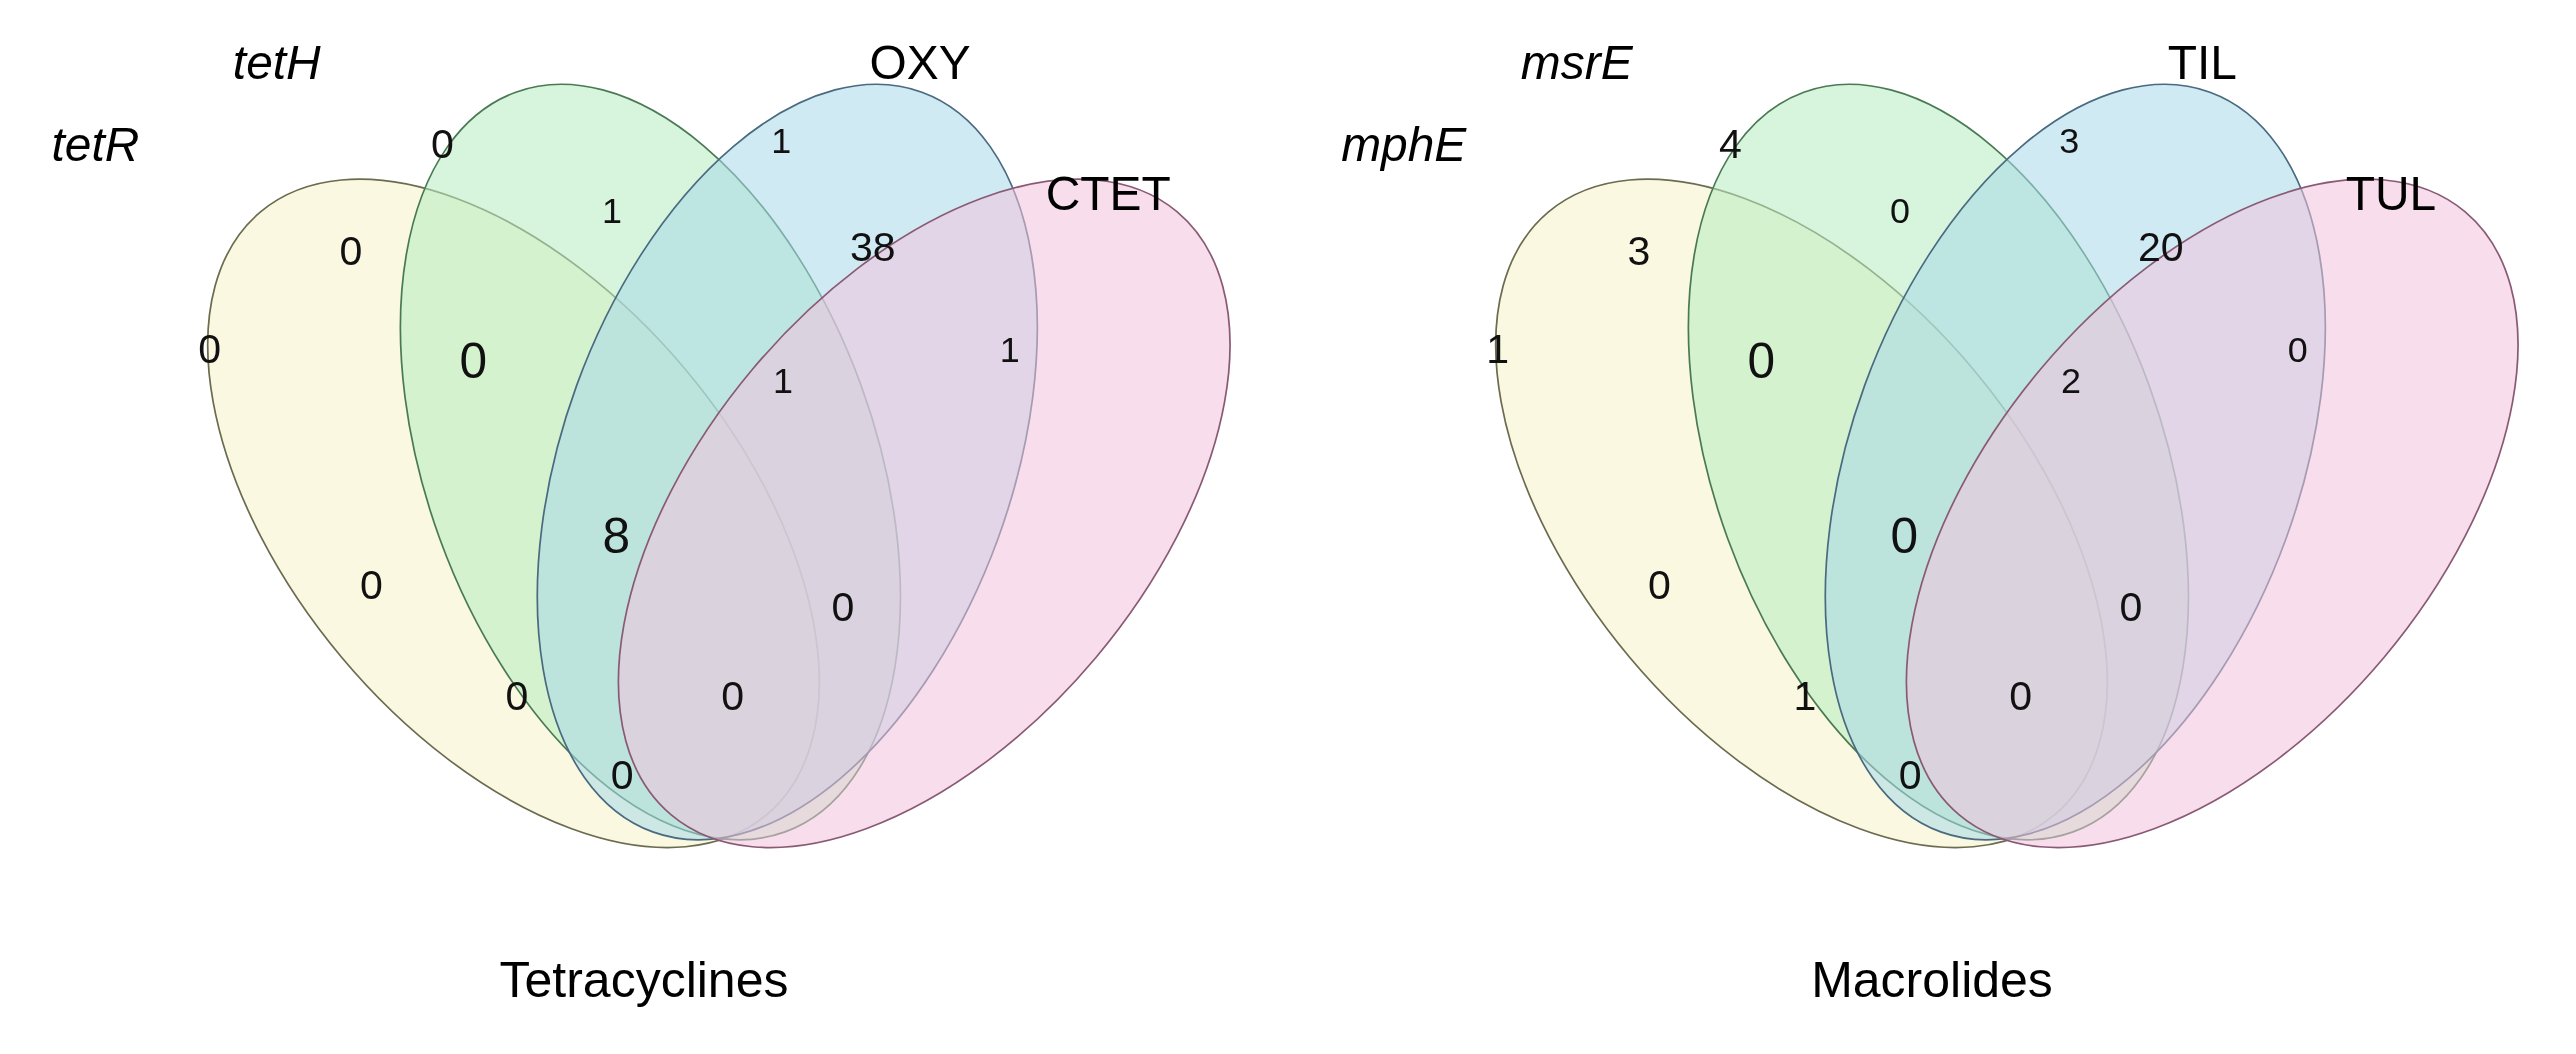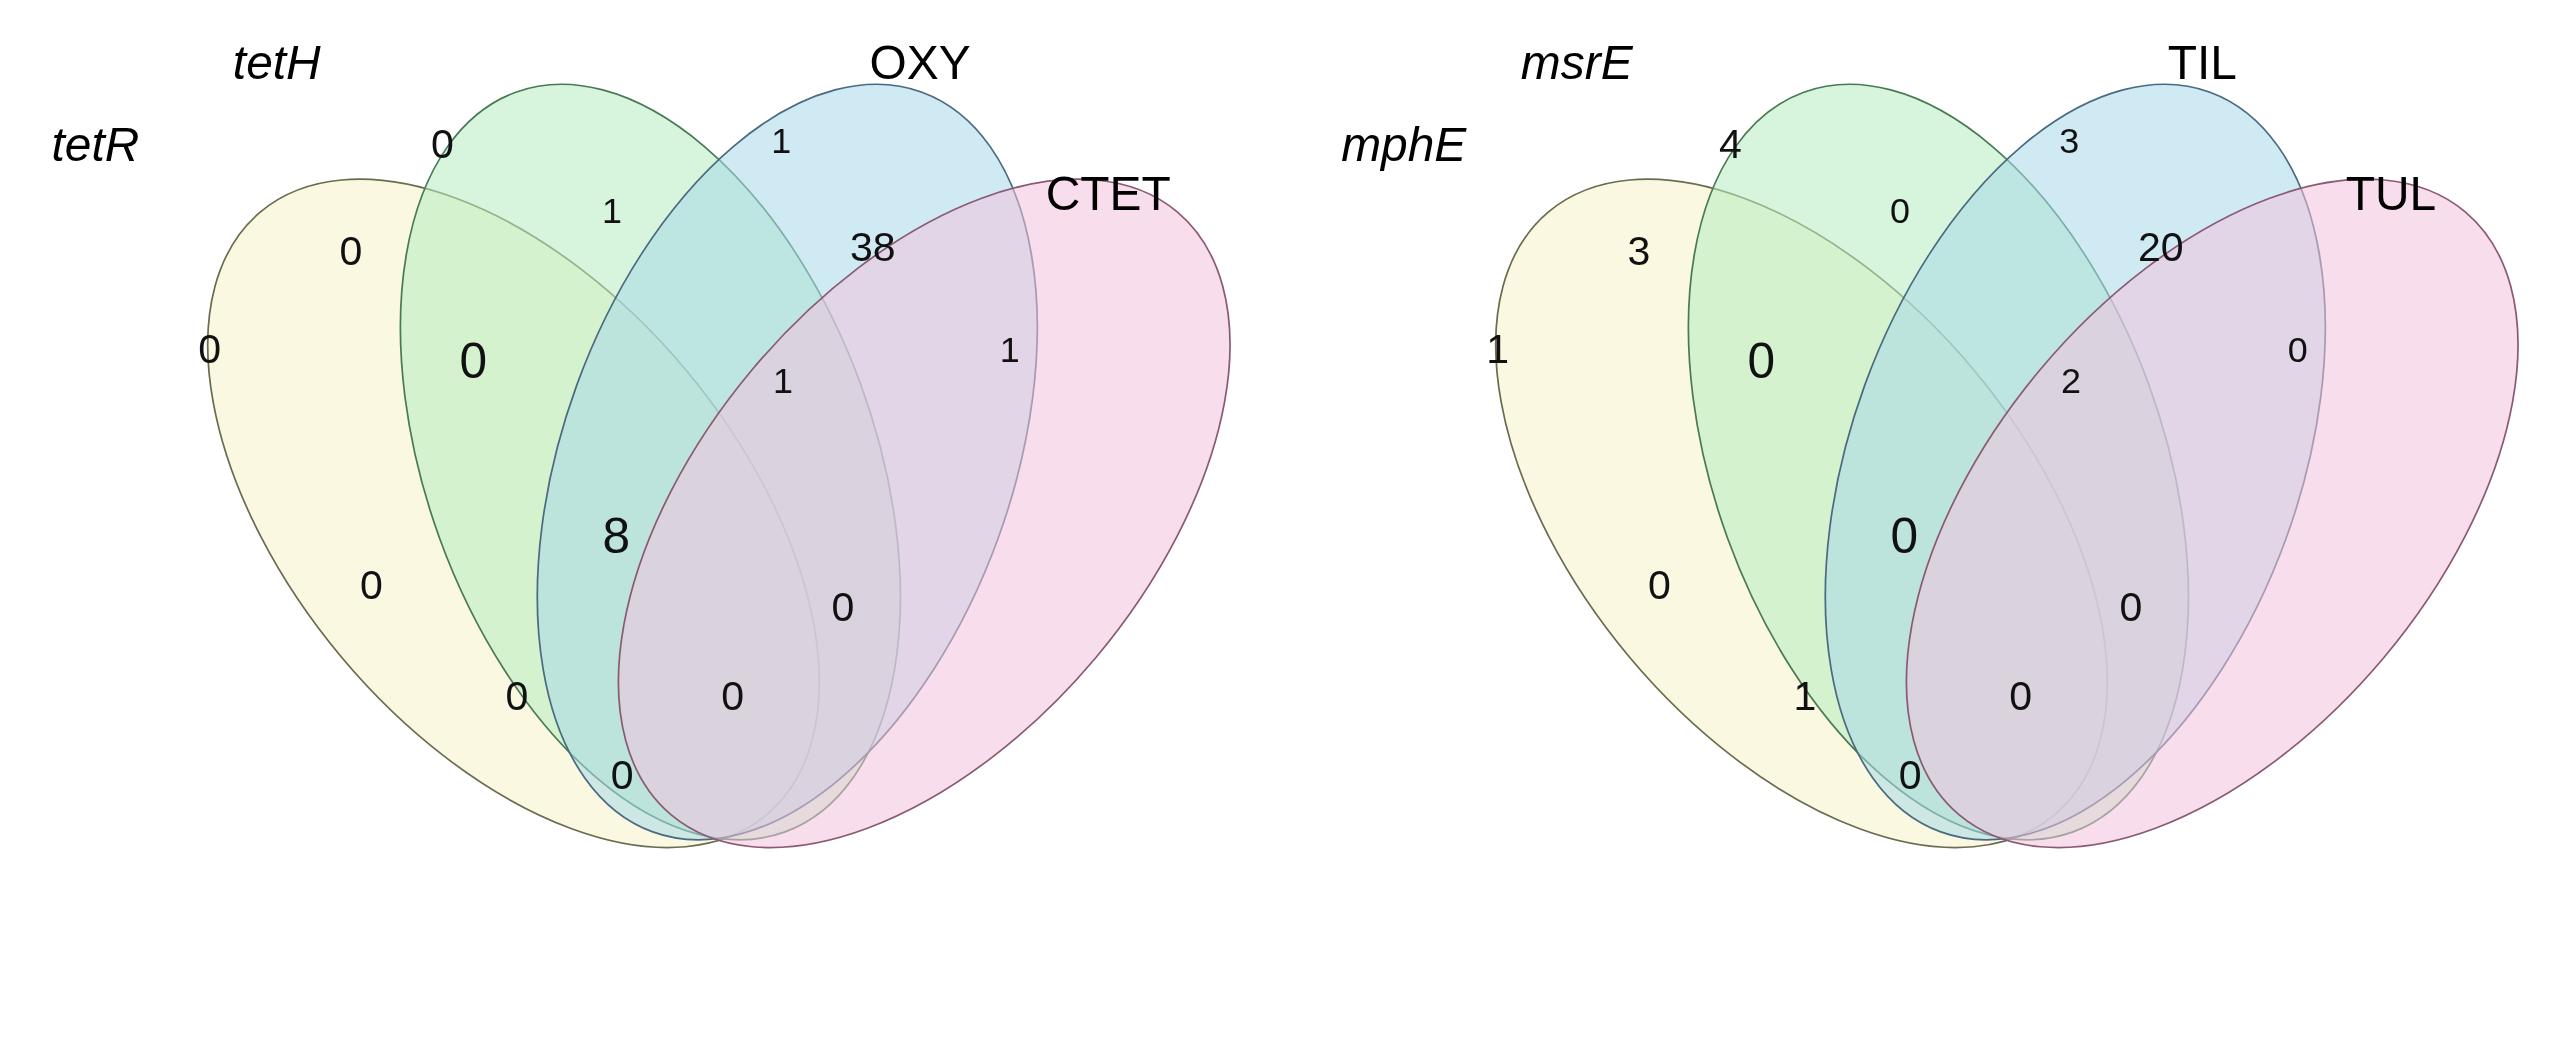--- a/index.html
+++ b/index.html
@@ -92,20 +92,21 @@
         <text class="count count-md" x="1020" y="292" aria-label="OXY∩CTET">38</text>
         <text class="count count-lg" x="553" y="427" aria-label="tetR∩tetH∩OXY">0</text>
         <text class="count count-sm" x="915" y="448" aria-label="tetH∩OXY∩CTET">1</text>
         <text class="count count-md" x="434" y="687" aria-label="tetR∩OXY">0</text>
         <text class="count count-lg" x="720" y="631" aria-label="tetR∩tetH∩OXY∩CTET">8</text>
         <text class="count count-md" x="985" y="713" aria-label="tetH∩CTET">0</text>
         <text class="count count-md" x="604" y="817" aria-label="tetR∩OXY∩CTET">0</text>
         <text class="count count-md" x="856" y="817" aria-label="tetR∩tetH∩CTET">0</text>
         <text class="count count-md" x="727" y="910" aria-label="tetR∩CTET">0</text>
       </svg>
+    <div class="panel-caption">Tetracyclines</div>
   </div>
   <div class="venn-panel">
     <svg class="venn-svg" viewBox="0 0 1505 1233" preserveAspectRatio="xMidYMid meet" id="svg-1">
         <ellipse class="set-shape" cx="600" cy="600" rx="262" ry="460" transform="rotate(-40 600 600)" fill="#f5f2c8" fill-opacity="0.55" stroke="#6b6b50"></ellipse>
         <ellipse class="set-shape" cx="760" cy="540" rx="262" ry="460" transform="rotate(-20 760 540)" fill="#b6ecc0" fill-opacity="0.55" stroke="#4a7a55"></ellipse>
         <ellipse class="set-shape" cx="920" cy="540" rx="262" ry="460" transform="rotate(20 920 540)" fill="#a7d8ea" fill-opacity="0.55" stroke="#4a6a80"></ellipse>
         <ellipse class="set-shape" cx="1080" cy="600" rx="262" ry="460" transform="rotate(40 1080 600)" fill="#f2c3dc" fill-opacity="0.55" stroke="#8a5a75"></ellipse>
         <text class="set-label italic" x="62" y="148" dominant-baseline="hanging">mphE</text>
         <text class="set-label italic" x="272" y="52" dominant-baseline="hanging">msrE</text>
         <text class="set-label" x="1028" y="52" dominant-baseline="hanging">TIL</text>
@@ -119,15 +120,16 @@
         <text class="count count-md" x="1020" y="292" aria-label="TIL∩TUL">20</text>
         <text class="count count-lg" x="553" y="427" aria-label="mphE∩msrE∩TIL">0</text>
         <text class="count count-sm" x="915" y="448" aria-label="msrE∩TIL∩TUL">2</text>
         <text class="count count-md" x="434" y="687" aria-label="mphE∩TIL">0</text>
         <text class="count count-lg" x="720" y="631" aria-label="mphE∩msrE∩TIL∩TUL">0</text>
         <text class="count count-md" x="985" y="713" aria-label="msrE∩TUL">0</text>
         <text class="count count-md" x="604" y="817" aria-label="mphE∩TIL∩TUL">1</text>
         <text class="count count-md" x="856" y="817" aria-label="mphE∩msrE∩TUL">0</text>
         <text class="count count-md" x="727" y="910" aria-label="mphE∩TUL">0</text>
       </svg>
+    <div class="panel-caption">Macrolides</div>
   </div>
 </div>
 
 
 </body></html>

